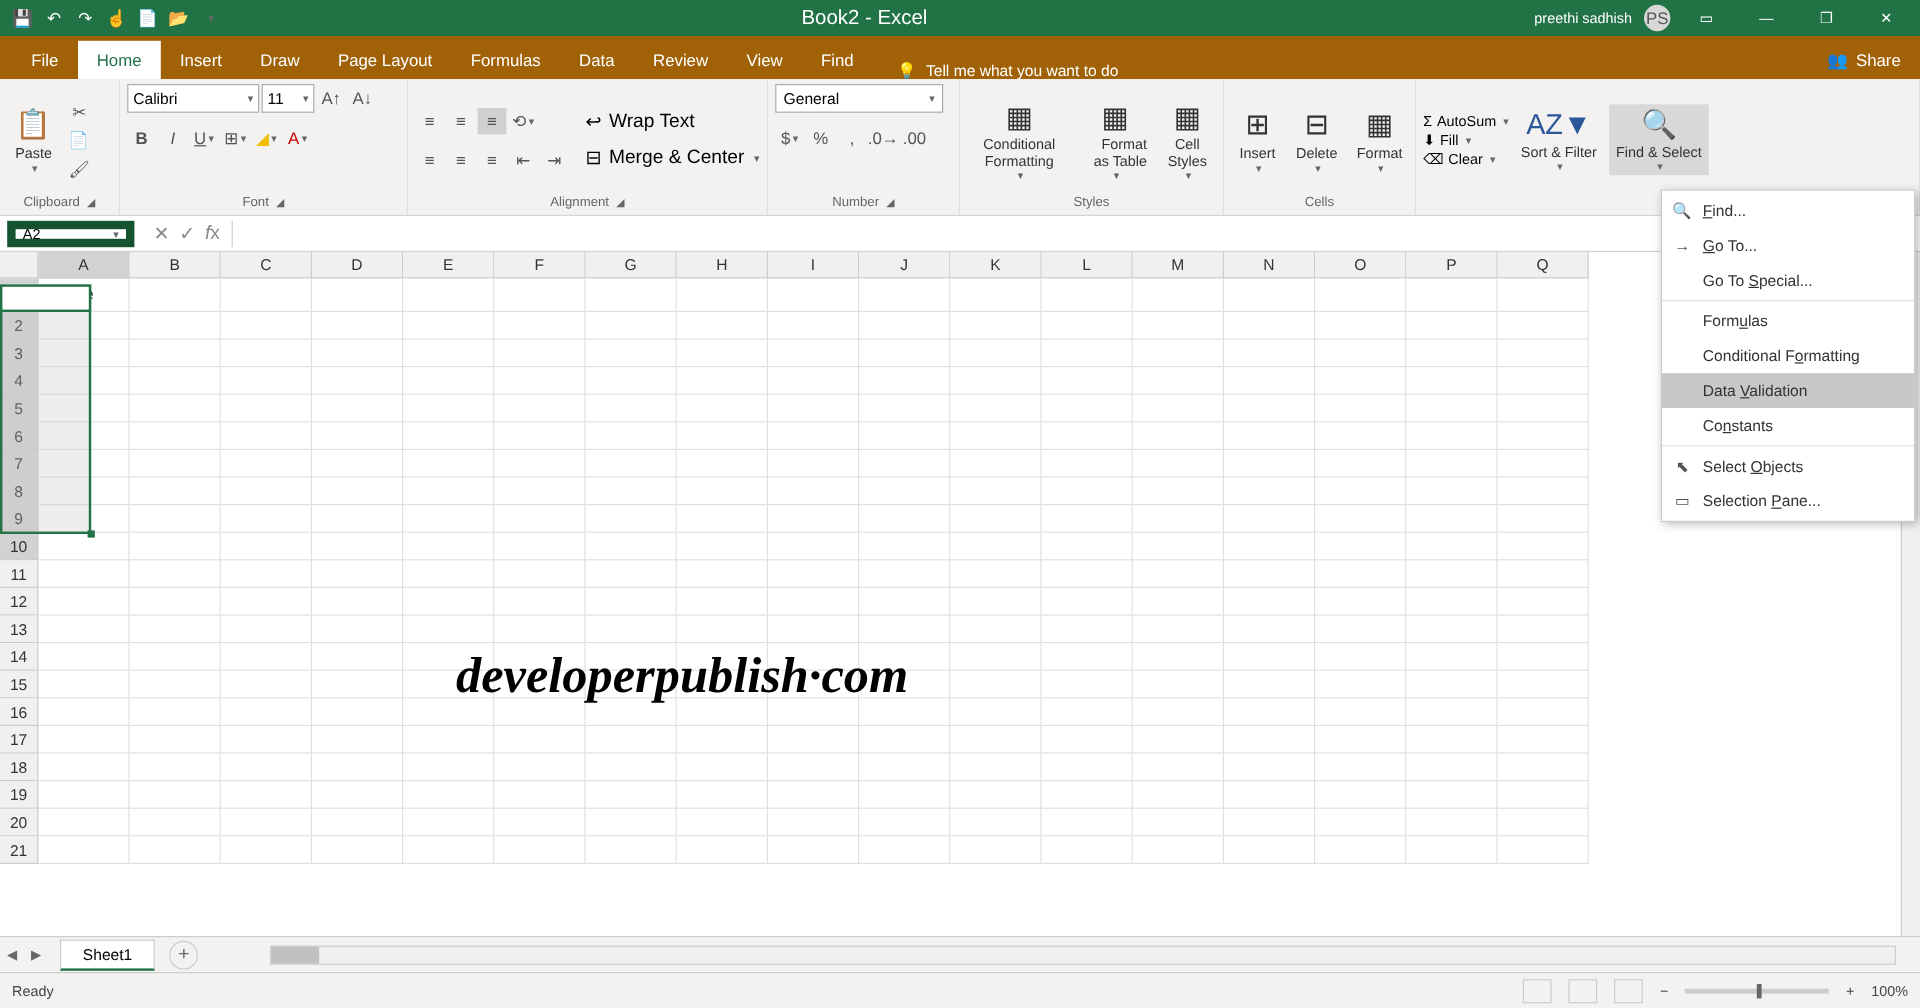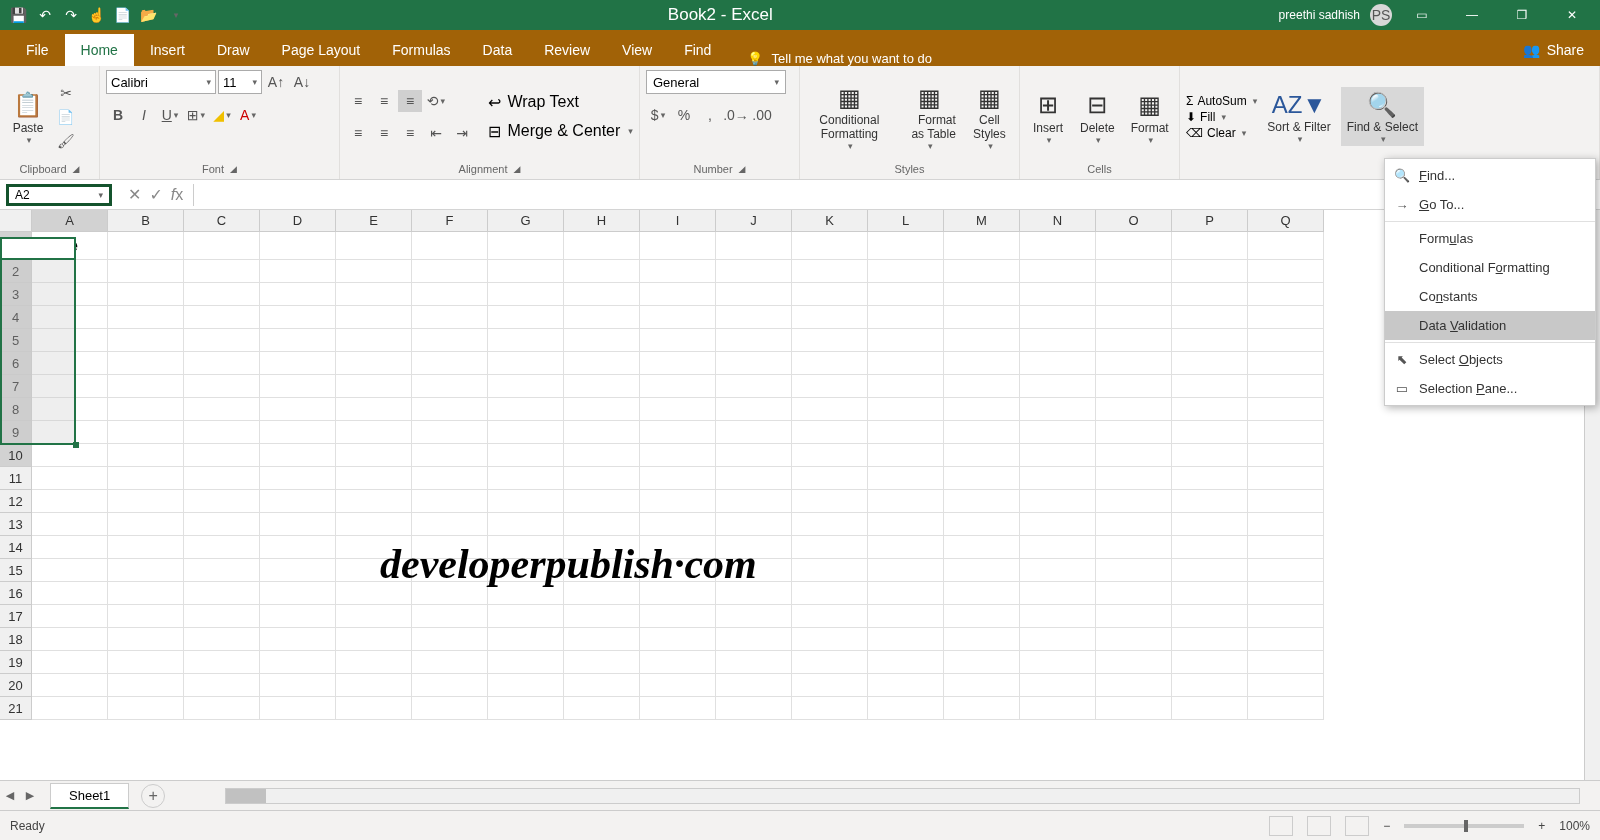--- a/index.html
+++ b/index.html
@@ -32,21 +32,21 @@
 .rbtn-small { width: 24px; height: 22px; display: flex; align-items: center; justify-content: center; cursor: pointer; font-size: 14px; color:#555;}
 .rrow { display: flex; align-items: center; gap: 2px; }
 .rstack { display: flex; flex-direction: column; gap: 2px; }
 .fontbox { width: 110px; height: 24px; border: 1px solid #ababab; background: #fff; font-size: 13px; padding: 0 4px; display:flex; align-items:center; justify-content:space-between;}
 .sizebox { width: 44px; height: 24px; border: 1px solid #ababab; background: #fff; font-size: 13px; padding: 0 4px; display:flex; align-items:center; justify-content:space-between;}
 .nfbox { width: 140px; height: 24px; border: 1px solid #ababab; background: #fff; font-size: 13px; padding: 0 6px; display:flex; align-items:center; justify-content:space-between;}
 .launcher { font-size: 9px; color: #666; cursor:pointer; }
 
 
 .formulabar { height: 30px; border-bottom: 1px solid #d4d4d4; display: flex; align-items: center; background:#fff;}
-.namebox { width: 106px; height: 22px; border: 3px solid #14532d; margin: 0 6px; font-size: 12px; padding: 0 6px; display:flex; align-items:center; justify-content:space-between; background:#fff;}
+.namebox { width: 106px; height: 22px; border: 7px solid #14532d; margin: 0 6px; font-size: 12px; padding: 0 6px; display:flex; align-items:center; justify-content:space-between; background:#fff;}
 .fx-btns { display: flex; gap: 8px; padding: 0 10px; color: #888; align-items:center;}
 .fx-input { flex: 1; height: 22px; border-left: 1px solid #ccc; padding: 0 8px; }
 
 
 .grid-area { position: absolute; top: 210px; left: 0; right: 16px; bottom: 60px; overflow: hidden; background:#fff;}
 .corner { position: absolute; top: 0; left: 0; width: 32px; height: 22px; background: #f0f0f0; border-right: 1px solid #ccc; border-bottom: 1px solid #ccc; }
 .colheads { position: absolute; top: 0; left: 32px; right: 0; height: 22px; display: flex; }
 .colhead { width: 76px; border-right: 1px solid #ccc; border-bottom: 1px solid #ccc; background: #f0f0f0; text-align: center; font-size: 13px; color: #333; line-height: 22px; }
 .colhead.sel { background: #d2d2d2; }
 .rowheads { position: absolute; top: 22px; left: 0; width: 32px; }
@@ -794,32 +794,35 @@
 
 <div class="dropdown" id="dropdown">
     <div class="ditem">
       <span class="ditem-icon">🔍</span>
       <span><u>F</u>ind...</span>
     </div>
     <div class="ditem">
       <span class="ditem-icon">→</span>
       <span><u>G</u>o To...</span>
     </div>
+    <div class="ditem">
+      <span>Go To <u>S</u>pecial...</span>
+    </div>
     <div class="dsep"></div>
     <div class="ditem">
       <span>Form<u>u</u>las</span>
     </div>
     <div class="ditem">
       <span>Conditional F<u>o</u>rmatting</span>
     </div>
+    <div class="ditem hover">
+      <span>Data <u>V</u>alidation</span>
+    </div>
     <div class="ditem">
       <span>Co<u>n</u>stants</span>
-    </div>
-    <div class="ditem hover">
-      <span>Data <u>V</u>alidation</span>
     </div>
     <div class="dsep"></div>
     <div class="ditem">
       <span class="ditem-icon">⬉</span>
       <span>Select <u>O</u>bjects</span>
     </div>
     <div class="ditem">
       <span class="ditem-icon">▭</span>
       <span>Selection <u>P</u>ane...</span>
     </div>

